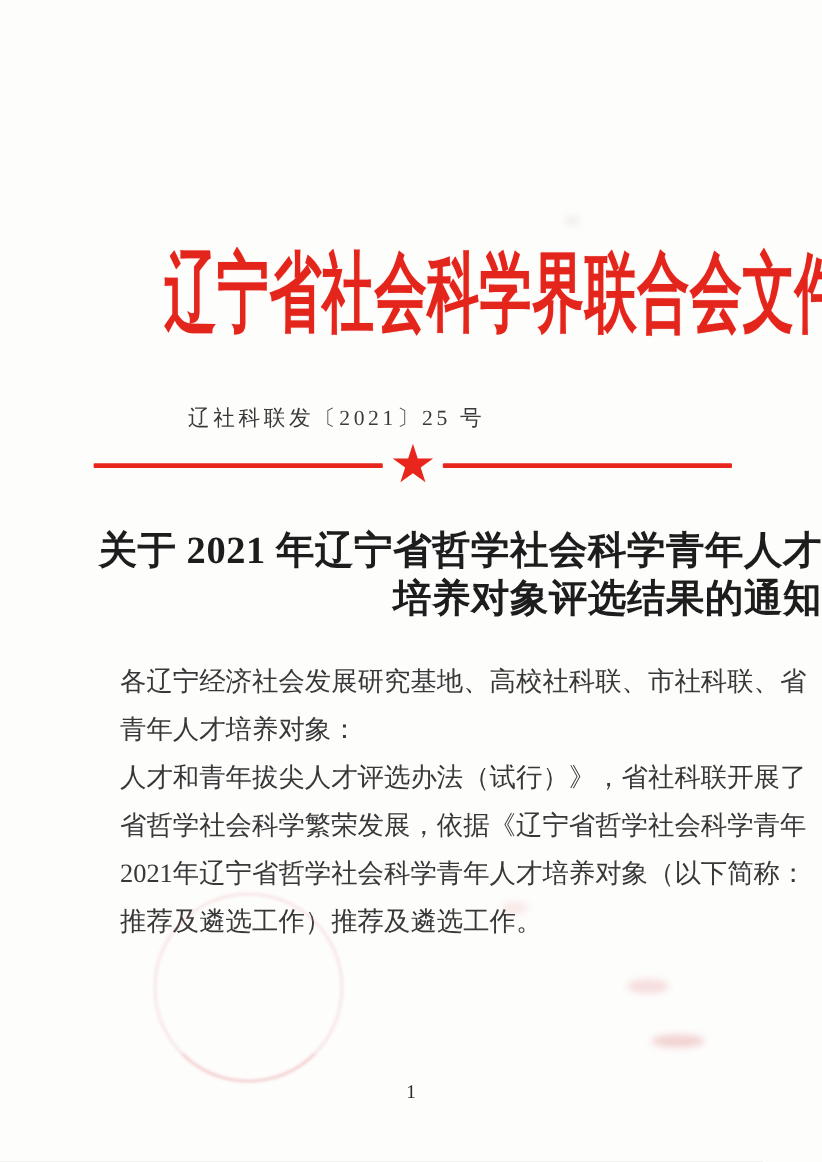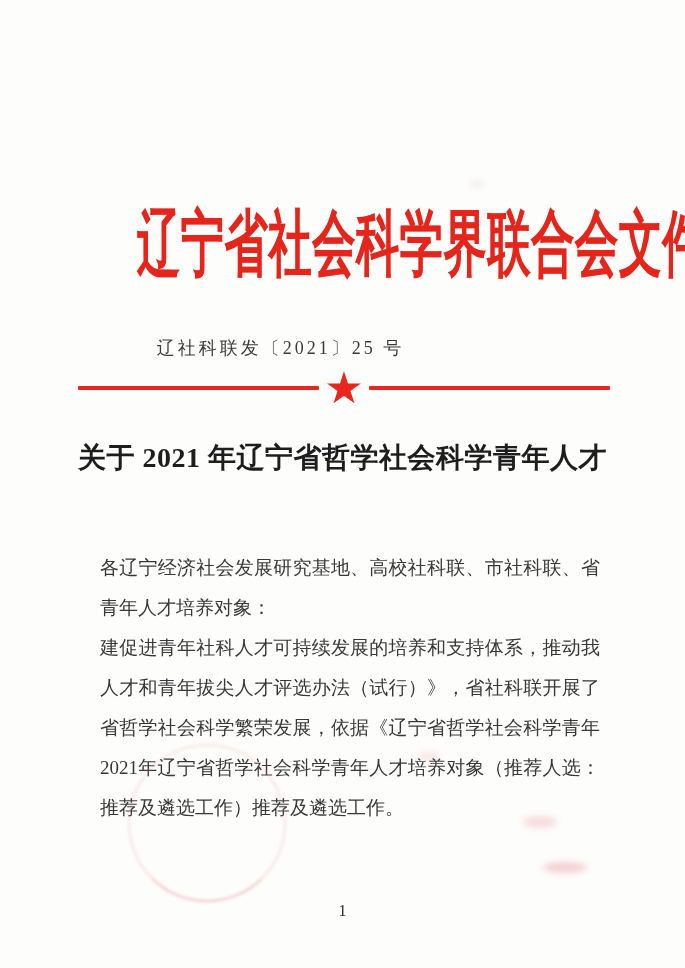--- a/index.html
+++ b/index.html
@@ -74,35 +74,35 @@
     color: #e8261d;
   }
 
   
   .notice-title {
     position: absolute;
     top: 438px;
     left: 0;
     width: 685px;
     margin: 0;
-    text-align: center;
-    font-size: 28px;
+    text-align: right;
+    font-size: 32px;
     font-weight: bold;
     line-height: 40px;
     color: #1d1d1d;
     letter-spacing: 0.5px;
   }
 
   
   .body-text {
     position: absolute;
     top: 548px;
     left: 100px;
     width: 500px;
-    font-size: 19px;
+    font-size: 22px;
     line-height: 40px;
     color: #383838;
   }
   .body-line {
     text-align: justify;
     text-align-last: justify;
     white-space: nowrap;
   }
   .body-line.last {
     text-align-last: left;
@@ -154,29 +154,29 @@
   <div class="doc-number">辽社科联发〔2021〕25 号</div>
 
   <div class="rule">
     <span class="rule-line"></span>
     <span class="star">★</span>
     <span class="rule-line"></span>
   </div>
 
   <h1 class="notice-title">
     <span>关于 2021 年辽宁省哲学社会科学青年人才</span><br>
+    <span>培养对象评选结果的通知</span>
   </h1>
 
   <div class="body-text" id="body-lines">
       <div class="body-line">各辽宁经济社会发展研究基地、高校社科联、市社科联、省</div>
       <div class="body-line last">青年人才培养对象：</div>
-      <div class="body-line">建促进青年社科人才可持续发展的培养和支持体系，推动我</div>
       <div class="body-line">人才和青年拔尖人才评选办法（试行）》，省社科联开展了</div>
       <div class="body-line">省哲学社会科学繁荣发展，依据《辽宁省哲学社会科学青年</div>
-      <div class="body-line">2021年辽宁省哲学社会科学青年人才培养对象（推荐人选：</div>
+      <div class="body-line">2021年辽宁省哲学社会科学青年人才培养对象（以下简称：</div>
       <div class="body-line last">推荐及遴选工作）推荐及遴选工作。</div>
     </div>
 
   <div class="stamp-bleed"></div>
   <div class="smudge smudge-1"></div>
   <div class="smudge smudge-2"></div>
   <div class="smudge smudge-3"></div>
   <div class="smudge smudge-4"></div>
 
   <div class="page-number">1</div>

